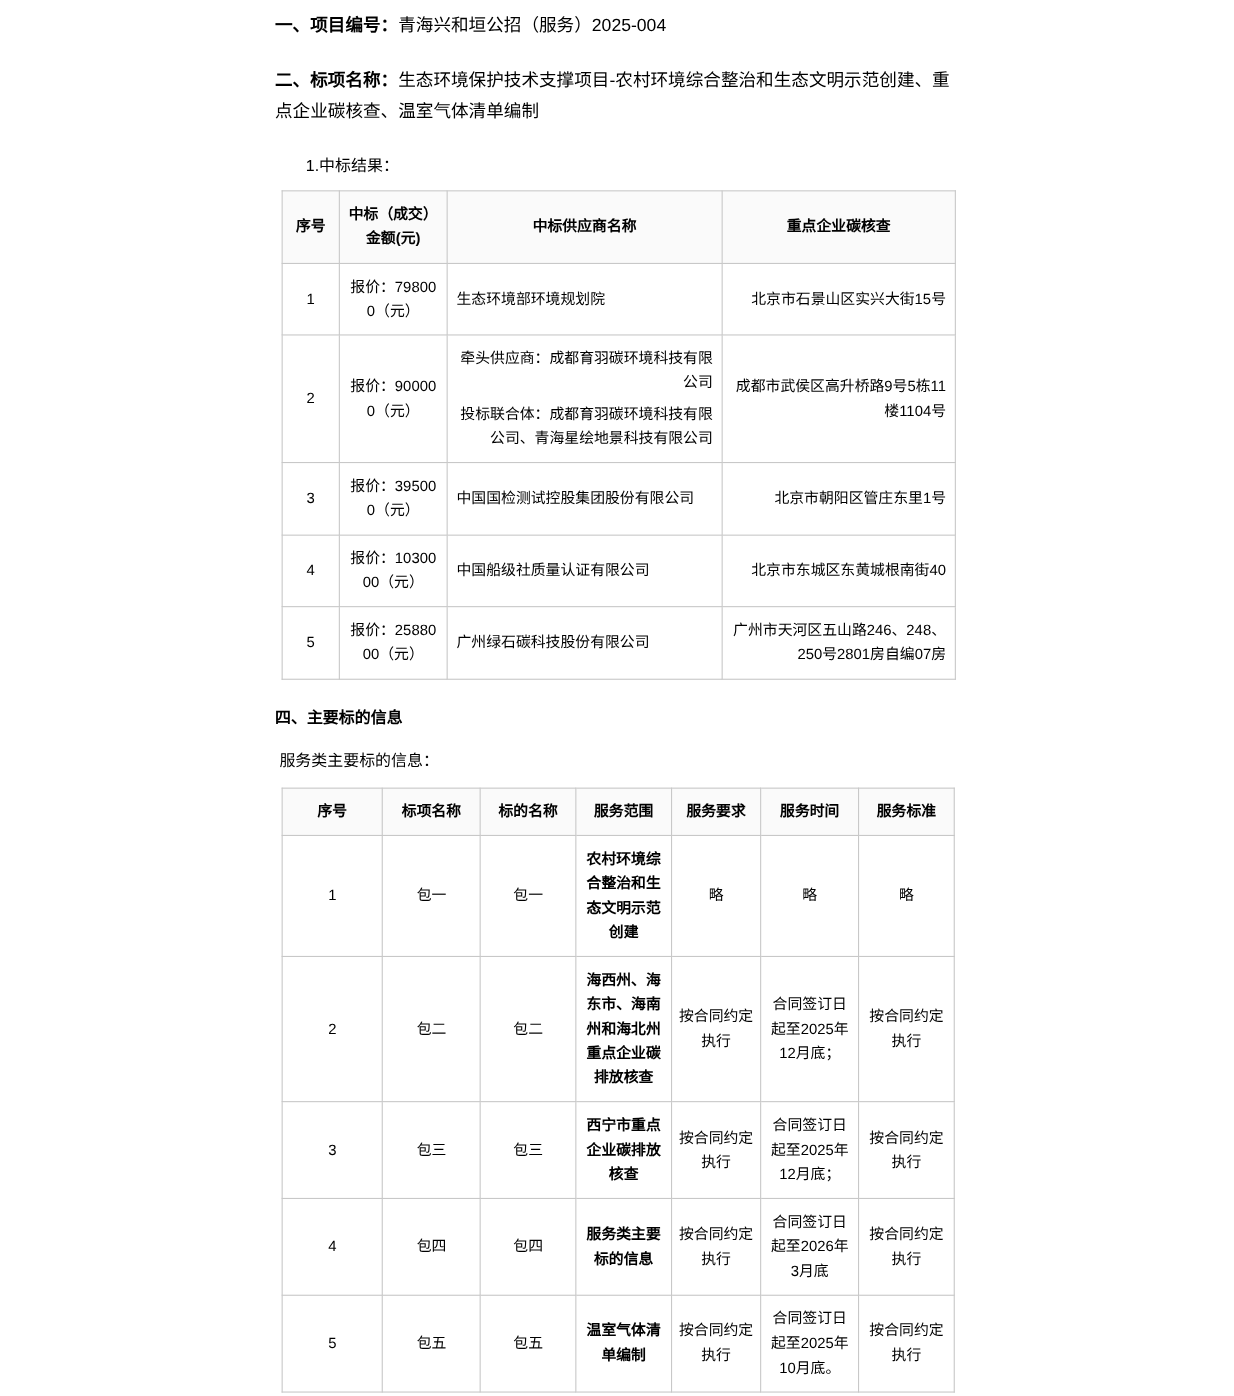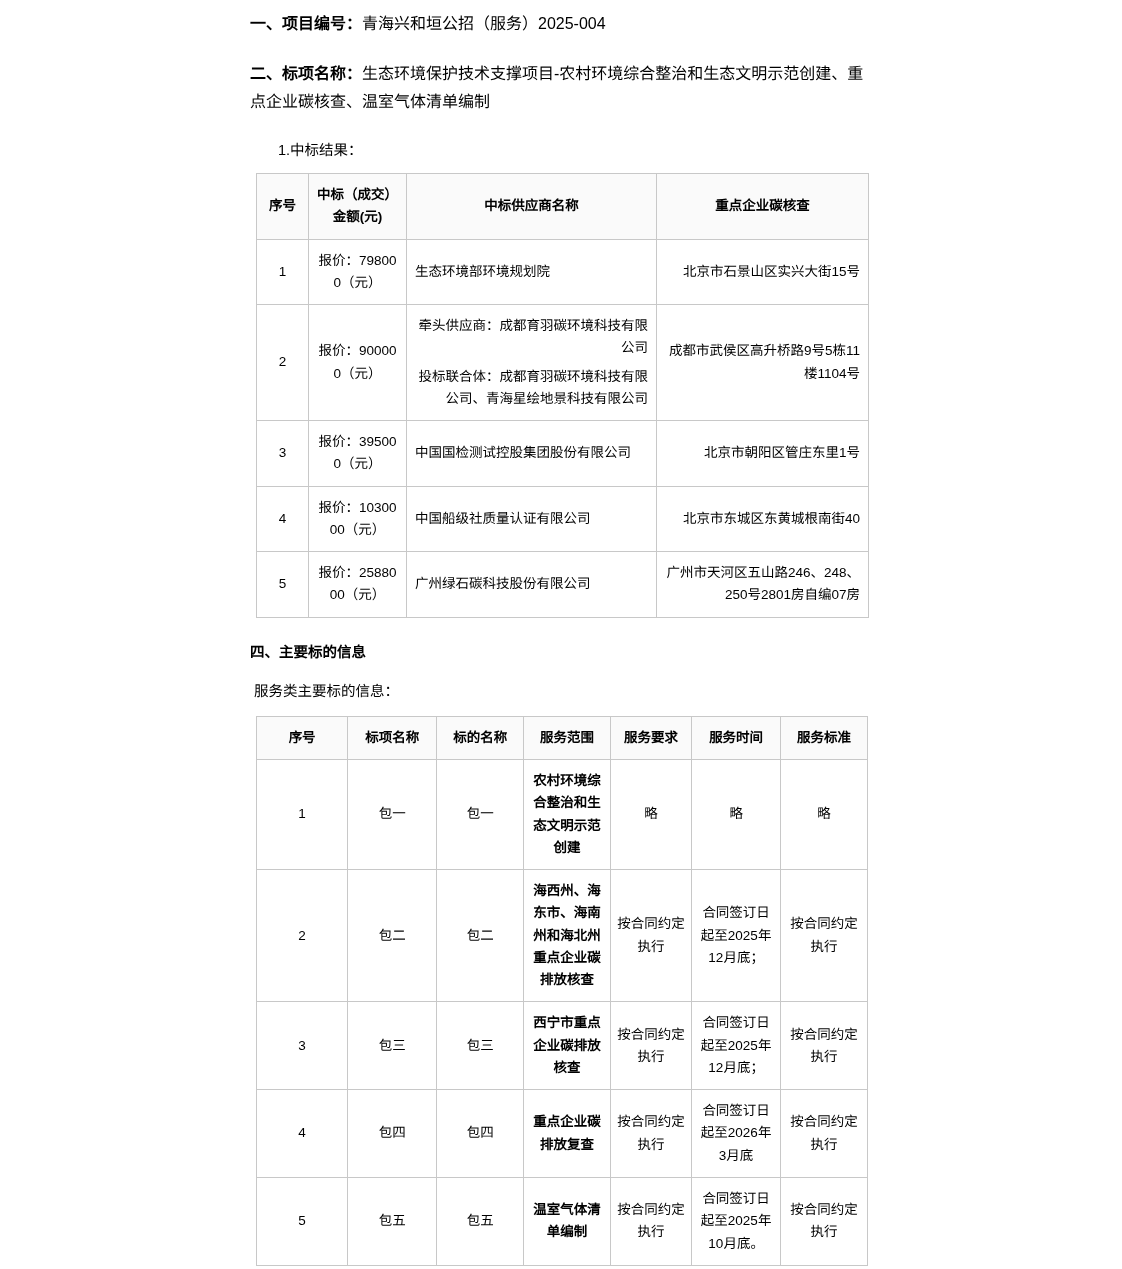--- a/index.html
+++ b/index.html
@@ -216,21 +216,21 @@
             <td>包三</td>
             <td class="bold">西宁市重点企业碳排放核查</td>
             <td>按合同约定执行</td>
             <td>合同签订日起至2025年12月底；</td>
             <td>按合同约定执行</td>
           </tr>
           <tr>
             <td>4</td>
             <td>包四</td>
             <td>包四</td>
-            <td class="bold">重点企业碳排放复查</td>
+            <td class="bold">服务类主要标的信息</td>
             <td>按合同约定执行</td>
             <td>合同签订日起至2026年3月底</td>
             <td>按合同约定执行</td>
           </tr>
           <tr>
             <td>5</td>
             <td>包五</td>
             <td>包五</td>
             <td class="bold">温室气体清单编制</td>
             <td>按合同约定执行</td>

